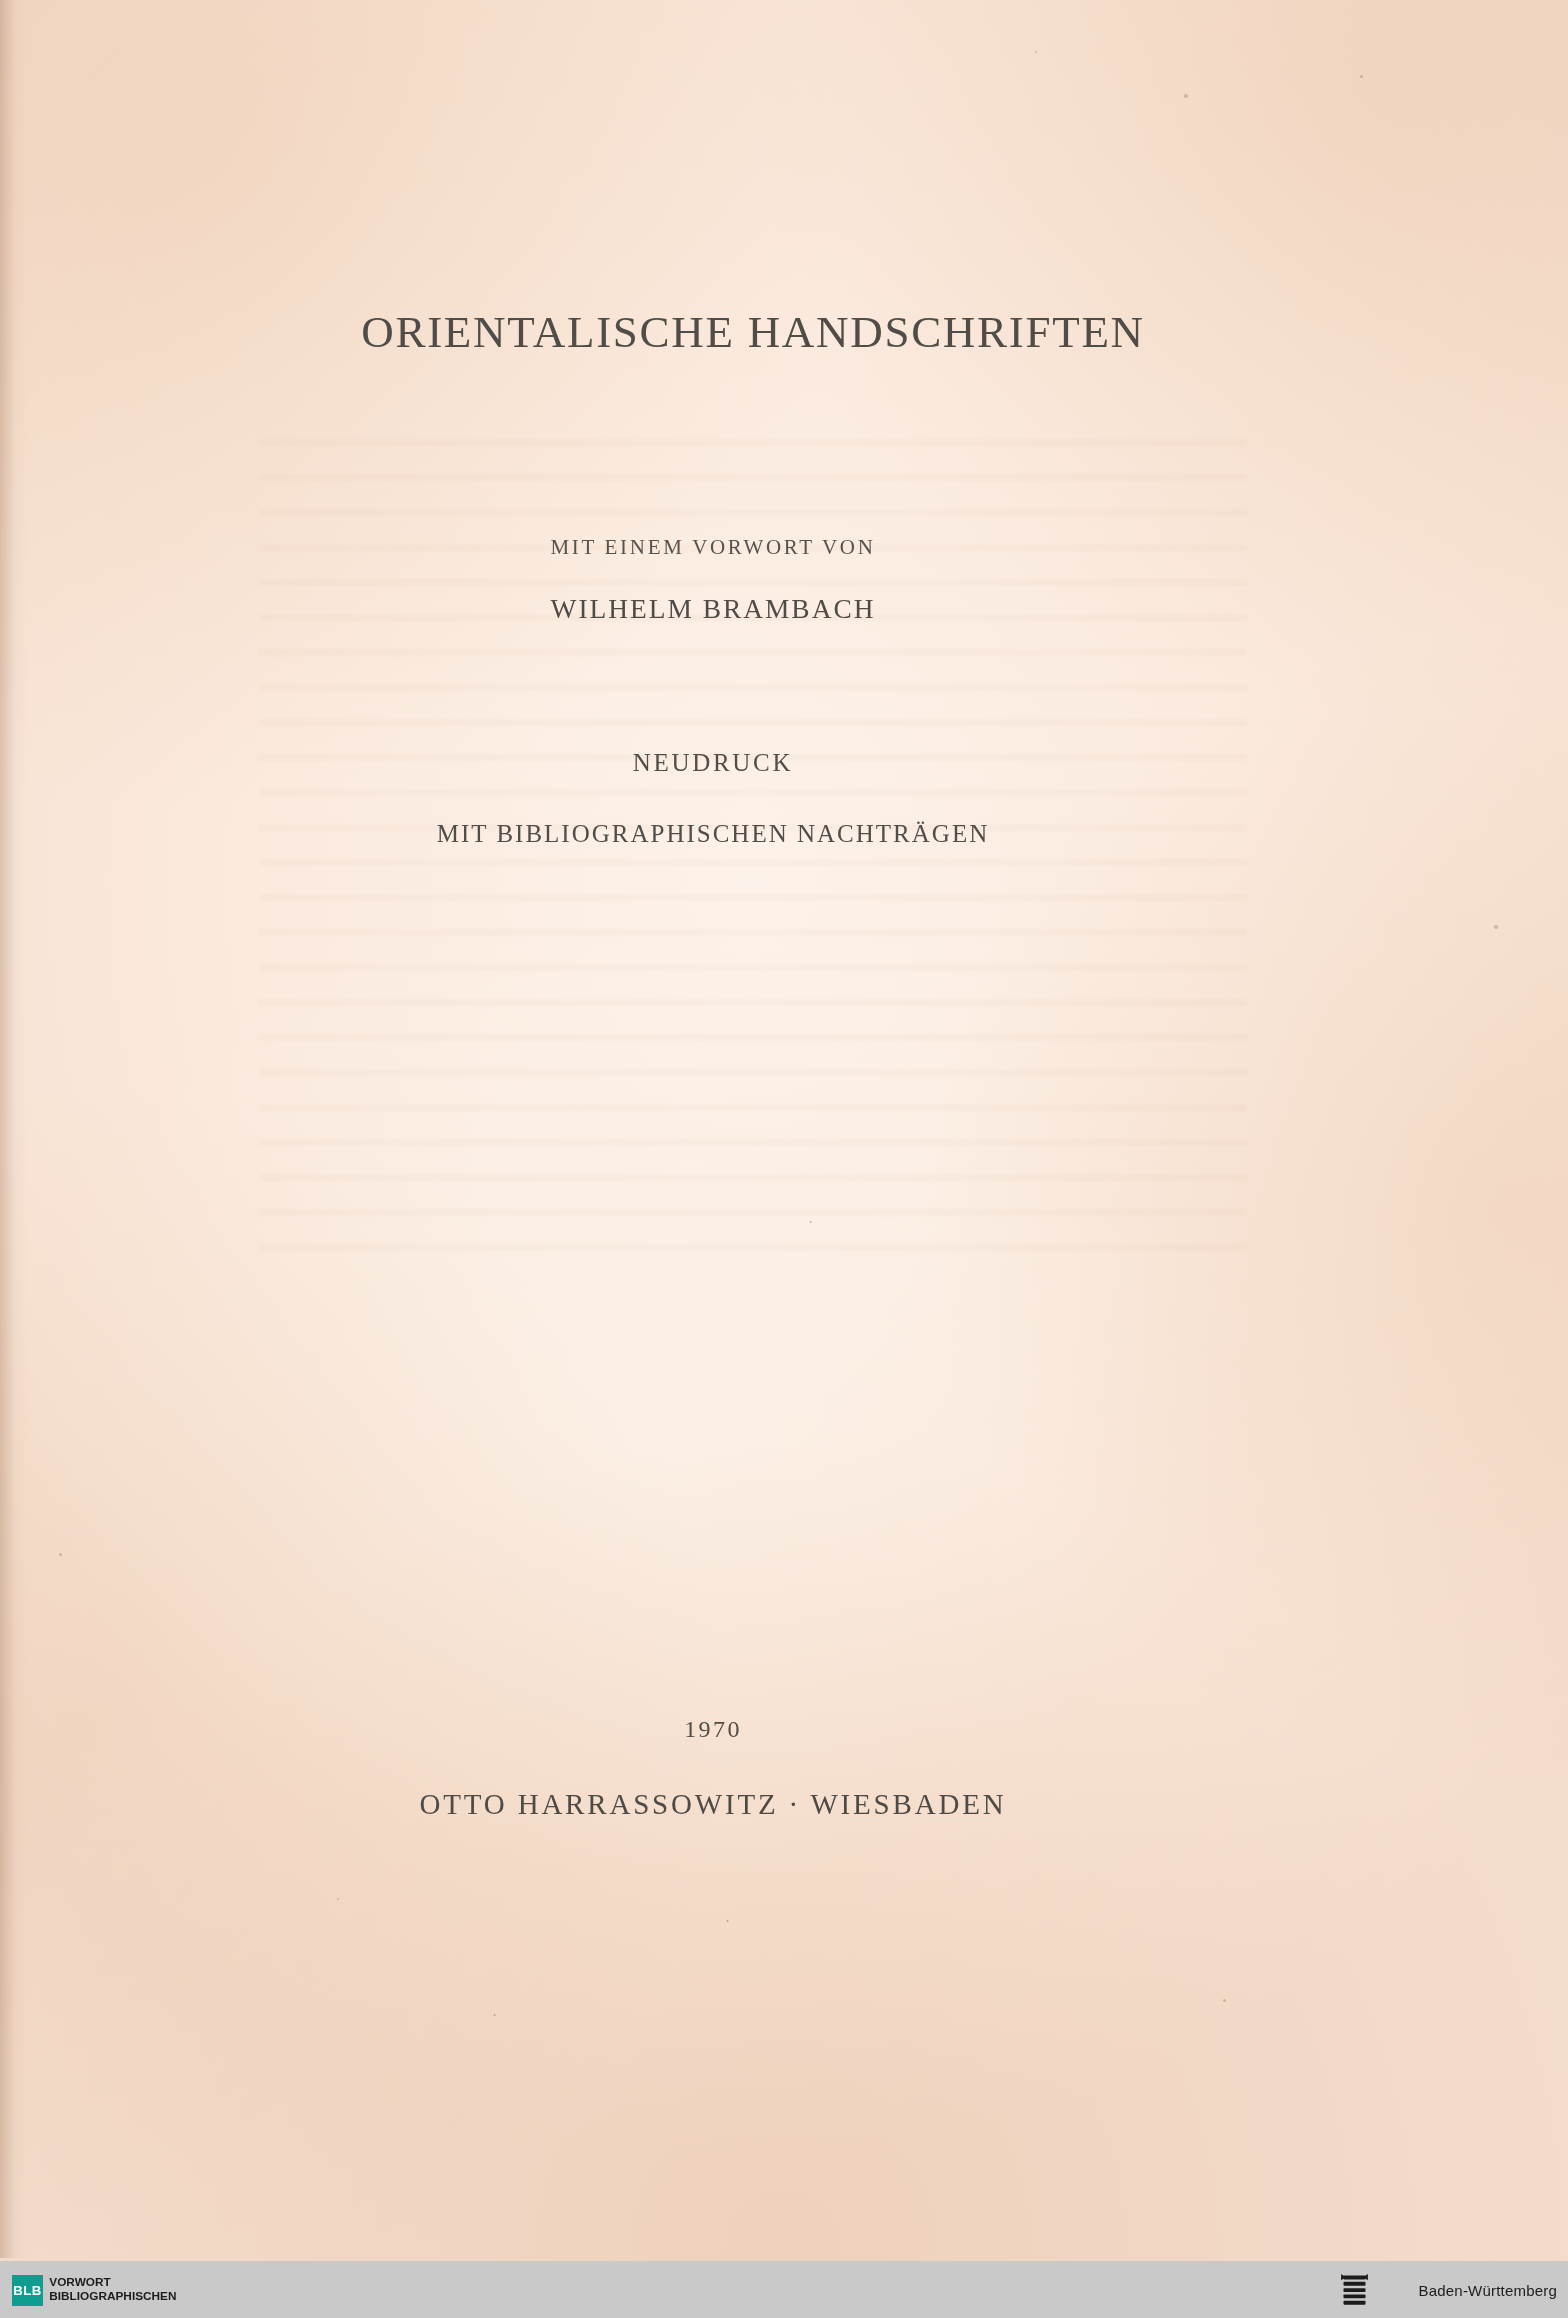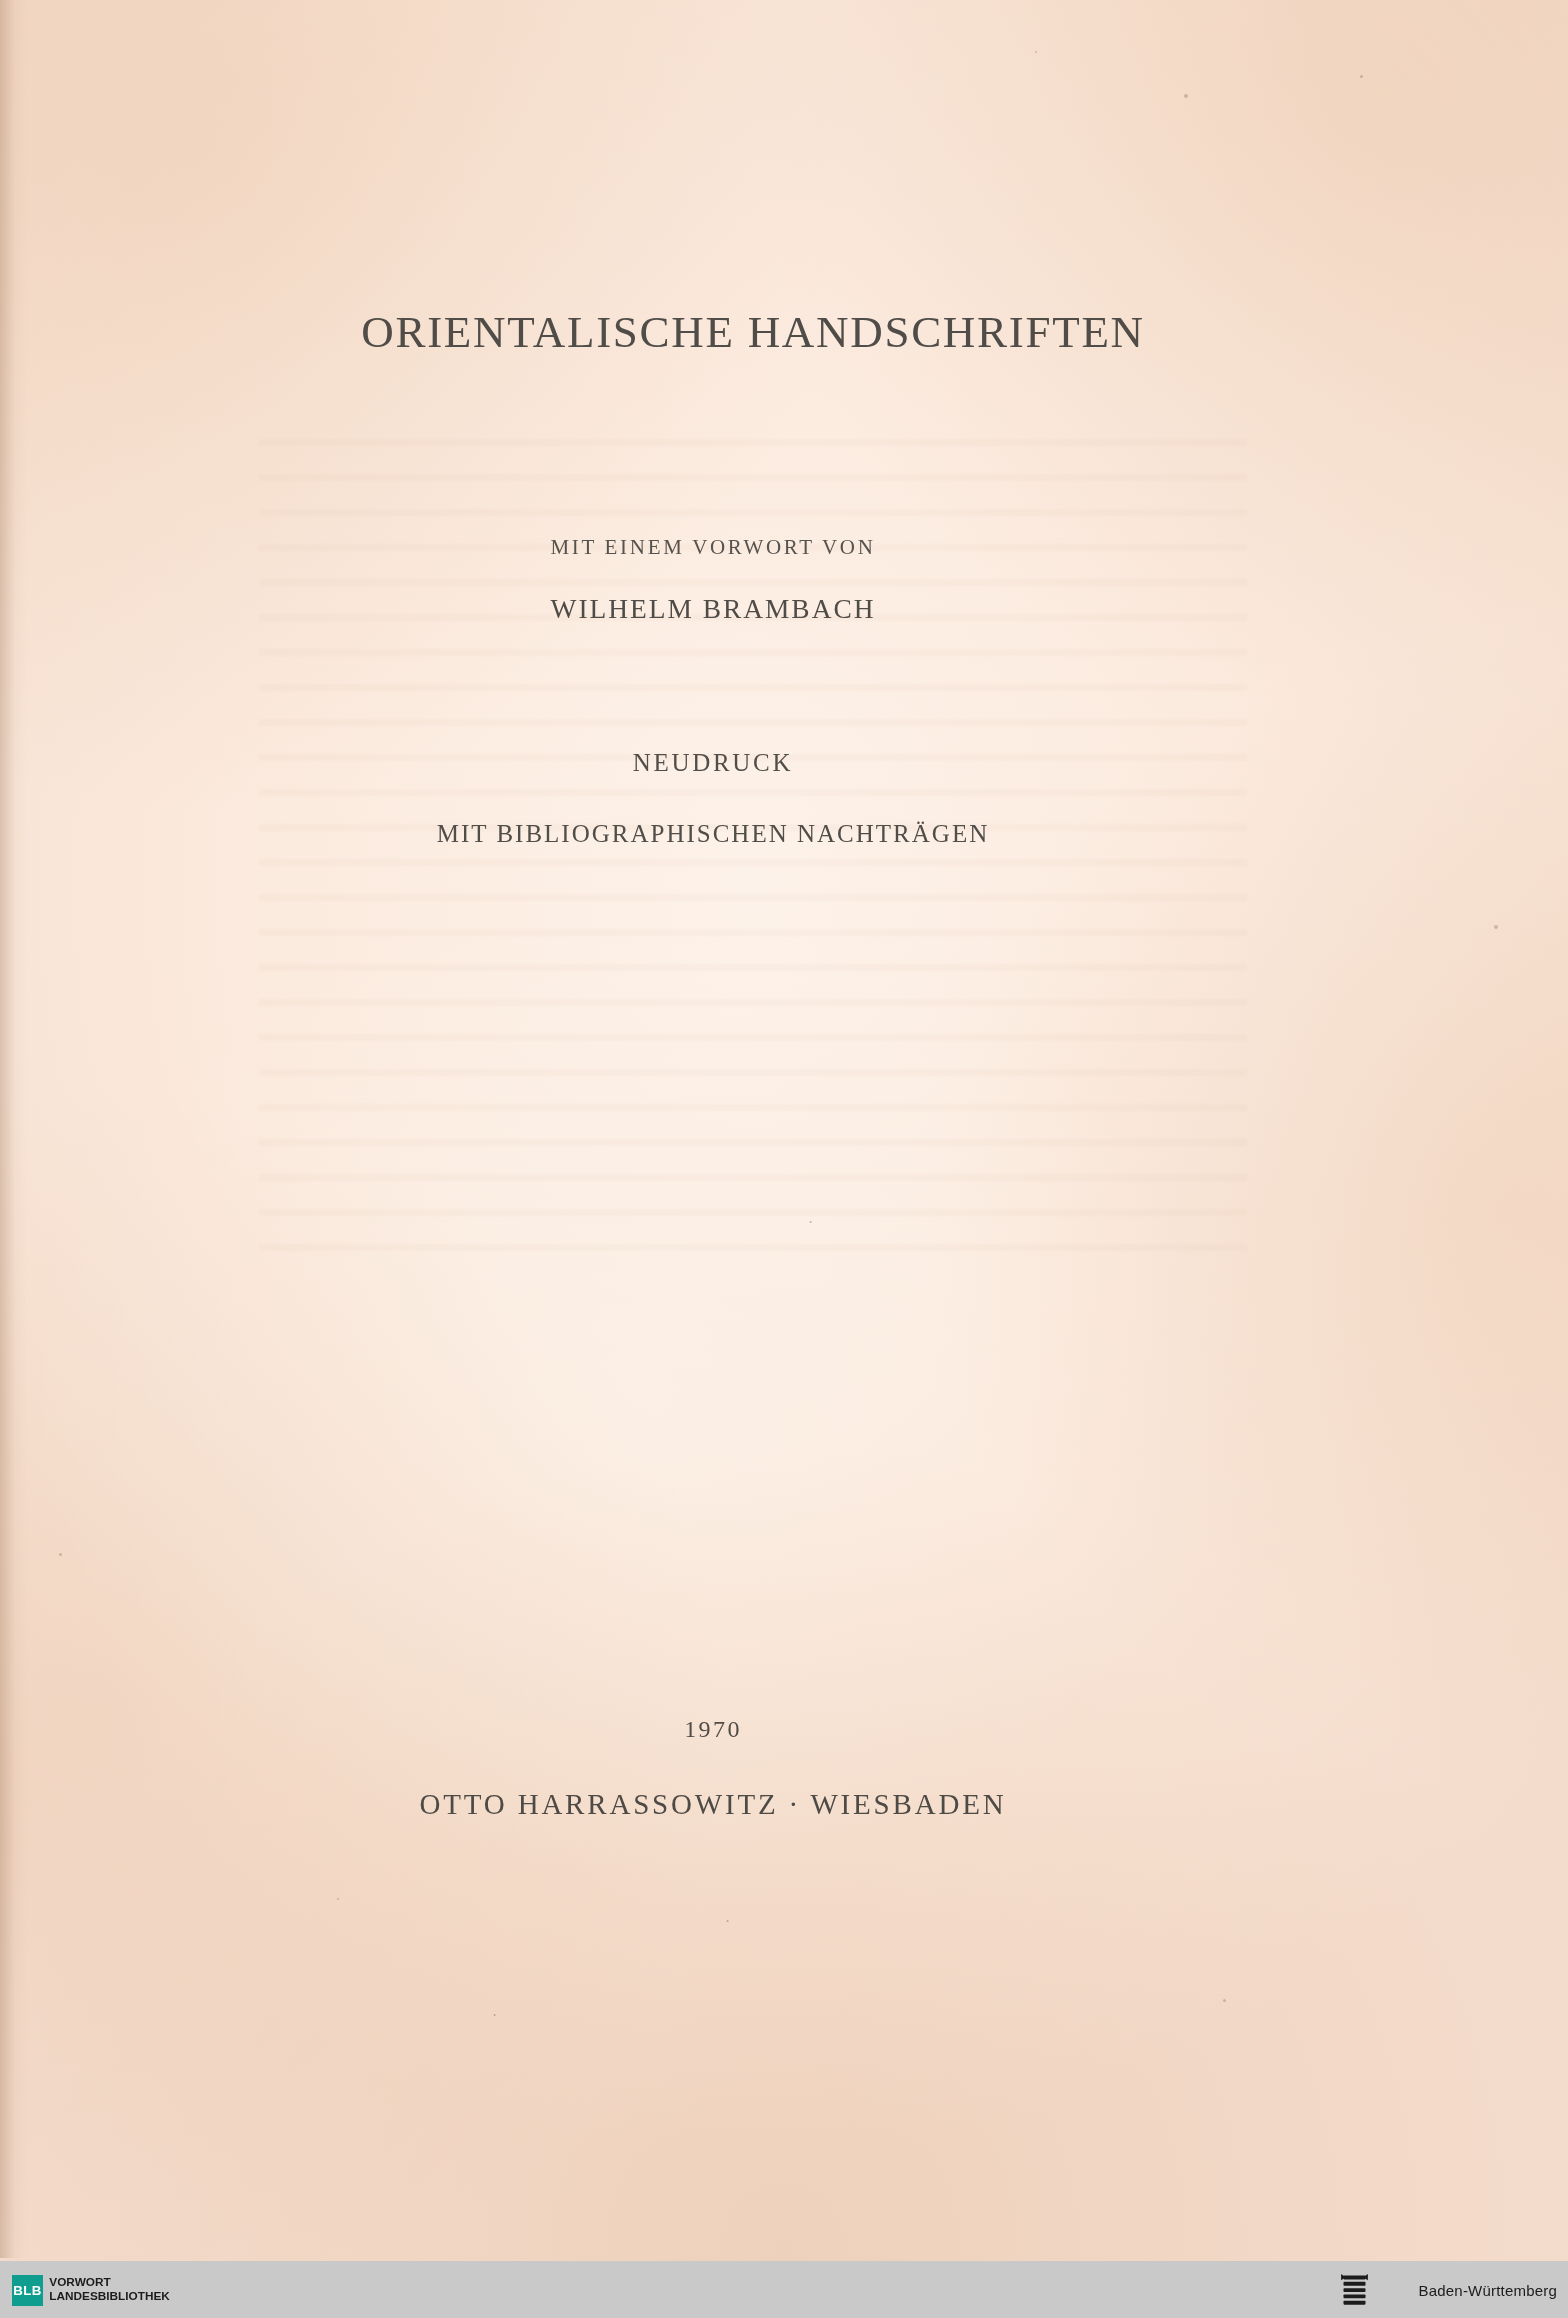--- a/index.html
+++ b/index.html
@@ -218,21 +218,21 @@
 
   <div class="txt" id="publisher">OTTO HARRASSOWITZ · WIESBADEN</div>
 </div>
 
 <div id="footer-bar">
 
   <div id="blb-logo">
     <div id="blb-mark">BLB</div>
     <div id="blb-text">
       <div>VORWORT</div>
-      <div>LANDESBIBLIOTHEK</div>
+      <div>BIBLIOGRAPHISCHEN</div>
     </div>
   </div>
 
   <div id="bw-logo">
     <svg id="bw-mark" viewBox="0 0 34 42">
       <g fill="#1c1c1c">
         <rect x="3" y="2" width="28" height="5" rx="1"></rect>
         <rect x="3" y="10" width="28" height="5" rx="1"></rect>
         <rect x="3" y="18" width="28" height="5" rx="1"></rect>
         <rect x="3" y="26" width="28" height="5" rx="1"></rect>

